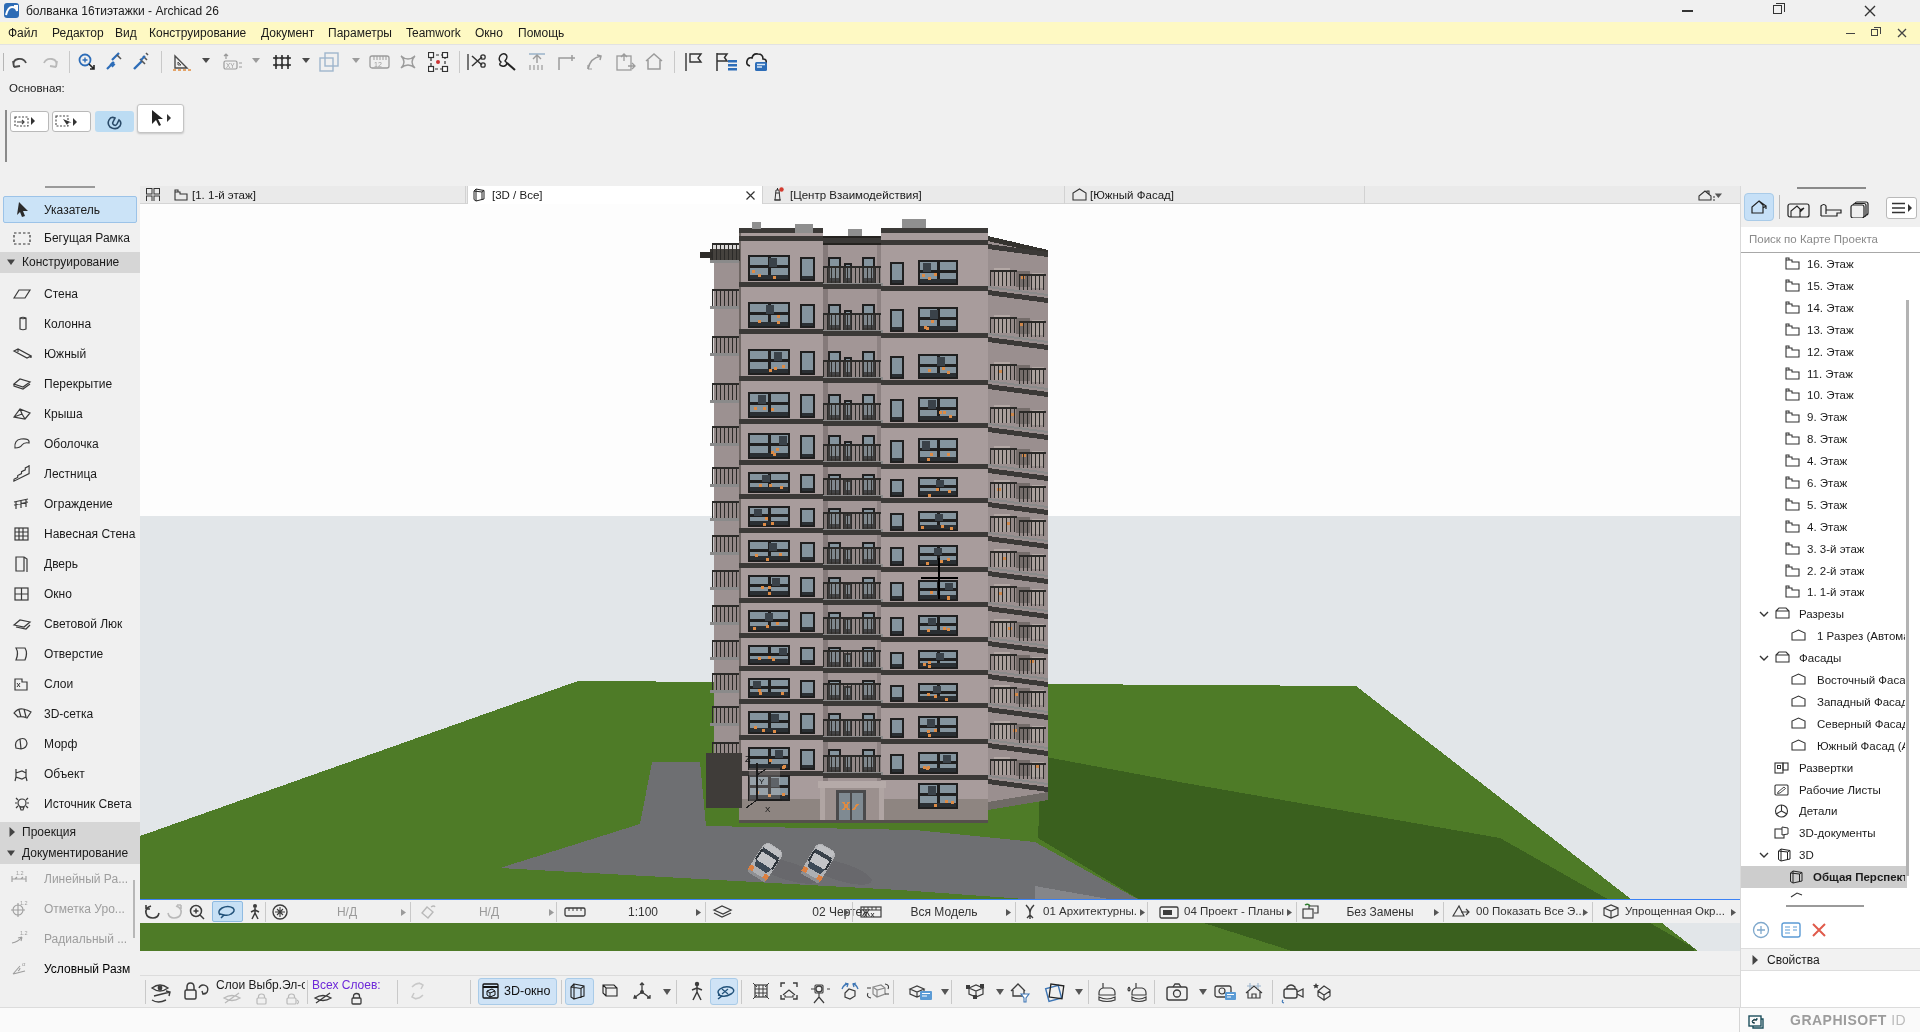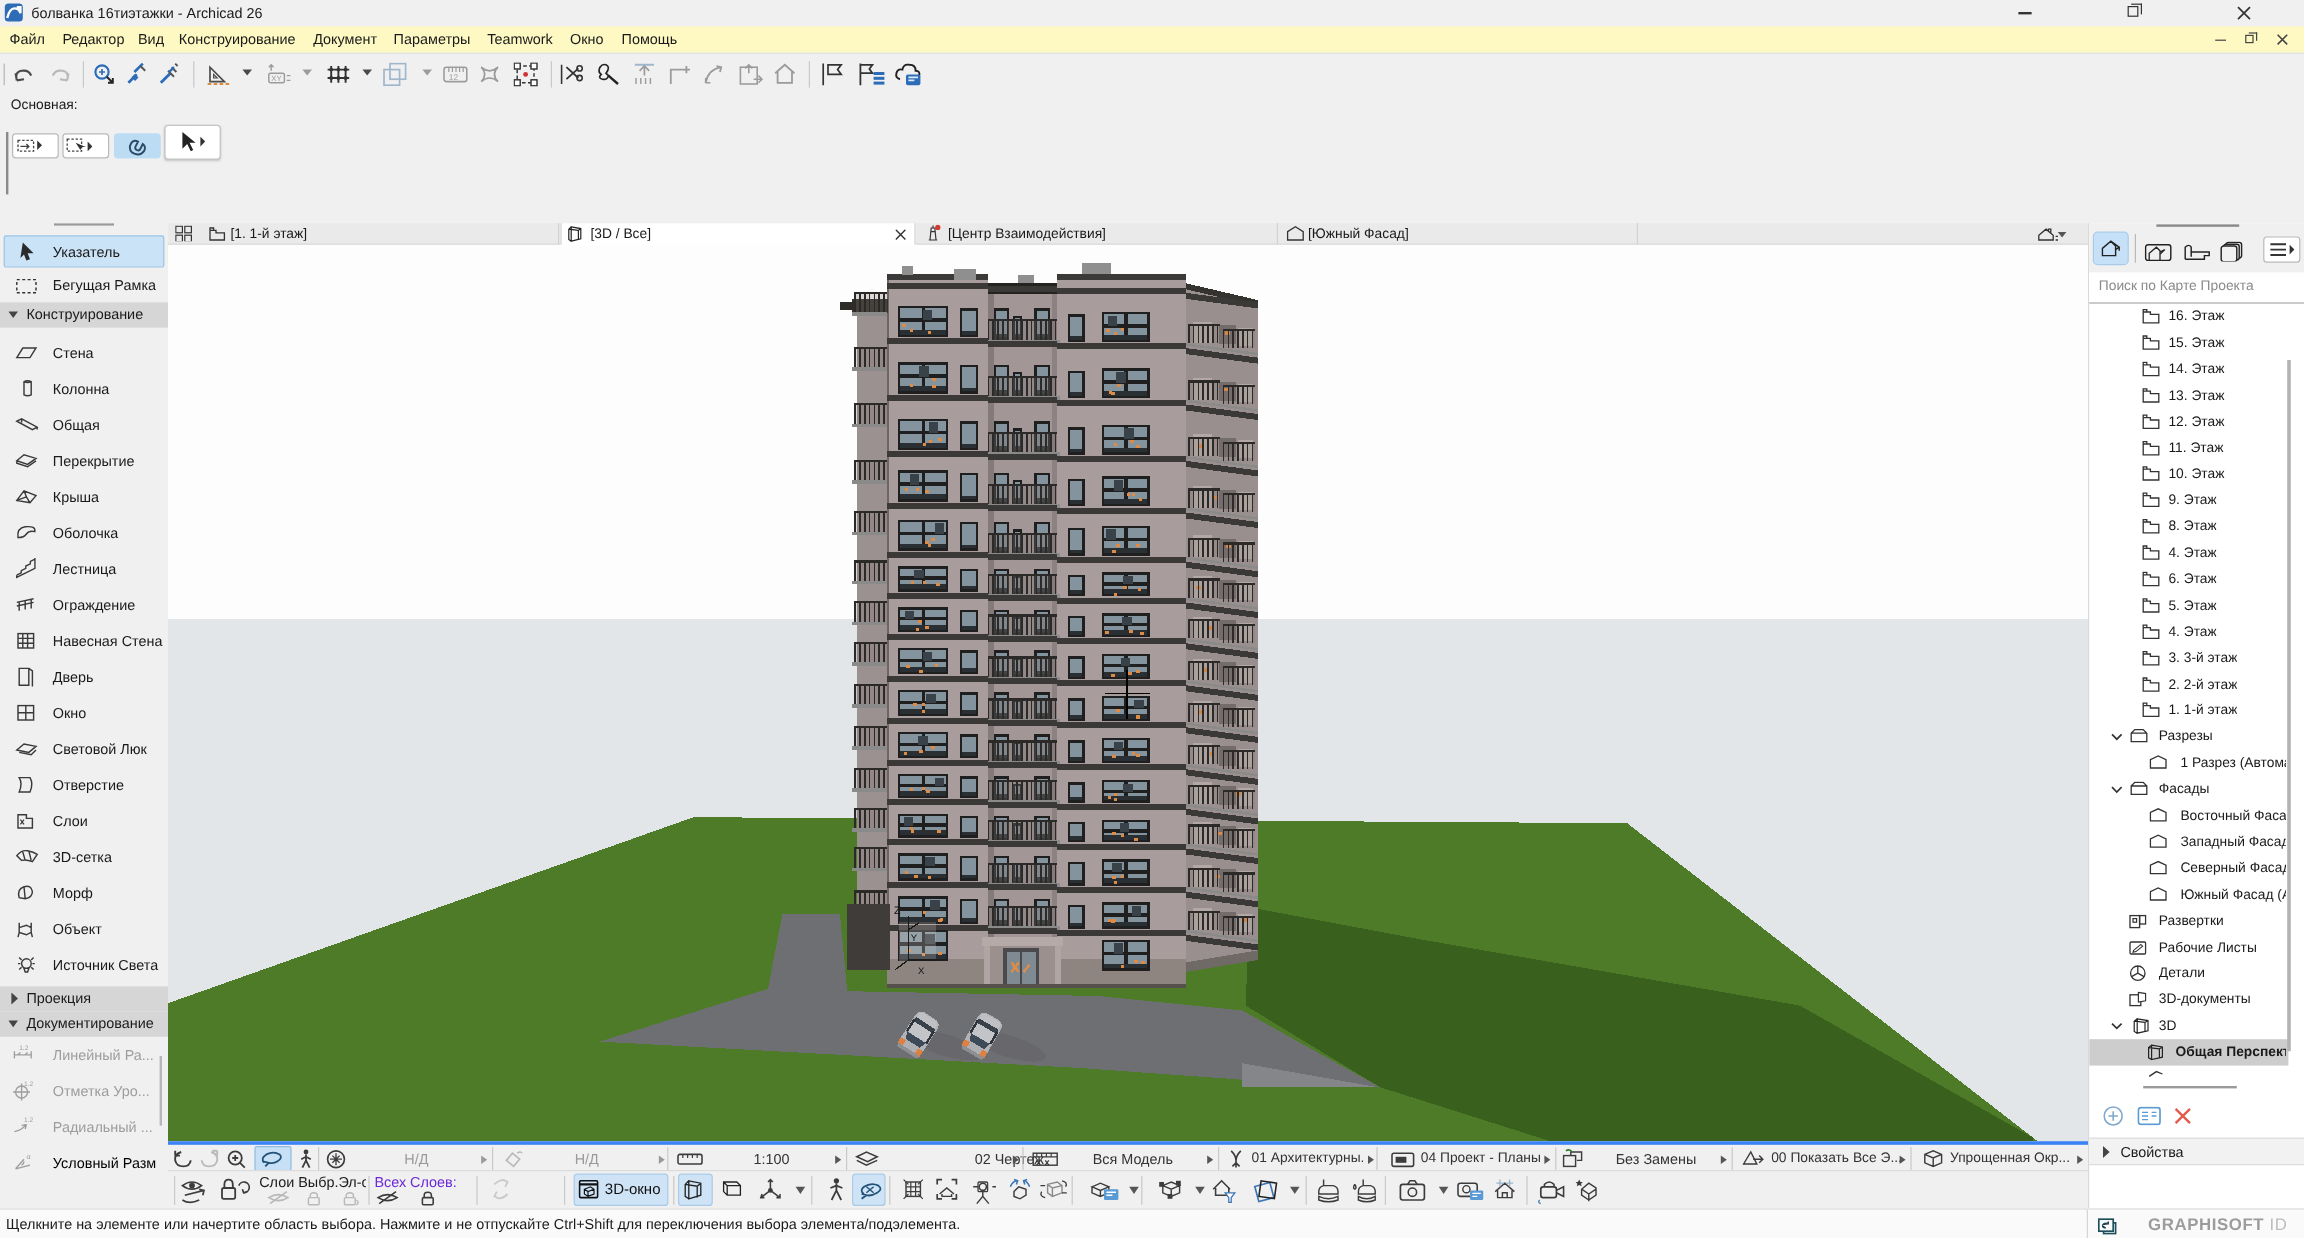--- a/index.html
+++ b/index.html
@@ -9,21 +9,21 @@
 .menuitem{position:absolute;top:4px}
 #toolbar{position:absolute;left:0;top:44px;width:1920px;height:34px;background:#f0f0f0;border-top:1px solid #e2e2e2}
 #osn{position:absolute;left:0;top:78px;width:1920px;height:108px;background:#f0f0f0}
 #toolbox{position:absolute;left:0;top:186px;width:140px;height:821px;background:#f0f0f0;overflow:hidden}
 .tbhead{position:absolute;left:0;width:140px;height:21px;background:#d6d6d6;font-size:12px;color:#1a1a1a}
 .tbhead span{position:absolute;left:22px;top:3px}
 #tabbar{position:absolute;left:140px;top:186px;width:1600px;height:18px;background:#eaeaea;border-bottom:1px solid #d5d5d5;font-size:11.5px;color:#1a1a1a}
 .tab{position:absolute;top:0;height:18px;border-right:1px solid #d2d2d2}
 .tabtxt{position:absolute;top:2.5px;white-space:nowrap}
 #viewport{position:absolute;left:140px;top:204px;width:1600px;height:747px;background:#fdfdfd}
-#botrow1{position:absolute;left:140px;top:951px;width:1600px;height:24px;background:#f0f0f0;border-top:3px solid #3b82f6;font-size:12px;color:#6e6e6e}
+#botrow1{position:absolute;left:140px;top:899px;width:1600px;height:24px;background:#f0f0f0;border-top:1px solid #3b82f6;font-size:12px;color:#6e6e6e}
 #botrow2{position:absolute;left:140px;top:975px;width:1600px;height:32px;background:#f0f0f0;border-top:1px solid #dcdcdc;font-size:12px;color:#1a1a1a}
 #statusbar{position:absolute;left:0;top:1007px;width:1920px;height:25px;background:#fafafa;border-top:1px solid #dcdcdc;font-size:12px;color:#1a1a1a}
 #rpanel{position:absolute;left:1740px;top:186px;width:180px;height:821px;background:#fff;border-left:1px solid #d9d9d9}
 svg{display:block}
 .icon{position:absolute}
 </style></head>
 <body>
 <div id="titlebar">
     <div class="abs" style="left:4px;top:3px;width:15px;height:15px;border-radius:3px;background:#2e6cb5"></div>
     <svg class="icon" style="left:4px;top:3px" width="15" height="15" viewBox="0 0 15 15">
@@ -224,21 +224,21 @@
       <path d="M2 13 L7 5 L18 5 L13 13 Z" stroke="#3a3a3a" stroke-width="1.2" fill="none"></path>
     </svg>
     <div class="abs" style="left:44px;top:101px;font-size:12px;color:#1a1a1a;white-space:nowrap">Стена</div>
     <svg class="icon" style="left:12px;top:129px" width="20" height="18" viewBox="0 0 20 18">
       <path d="M8 3 q3 -1.5 6 0 l0 11 q-3 1.5 -6 0 Z M8 3 q3 1.5 6 0" stroke="#3a3a3a" stroke-width="1.2" fill="none"></path>
     </svg>
     <div class="abs" style="left:44px;top:131px;font-size:12px;color:#1a1a1a;white-space:nowrap">Колонна</div>
     <svg class="icon" style="left:12px;top:159px" width="20" height="18" viewBox="0 0 20 18">
       <path d="M2 6 L6 4 L19 11 L15 13 Z M6 4 L6 7 M19 11 L19 13" stroke="#3a3a3a" stroke-width="1.2" fill="none"></path>
     </svg>
-    <div class="abs" style="left:44px;top:161px;font-size:12px;color:#1a1a1a;white-space:nowrap">Общая</div>
+    <div class="abs" style="left:44px;top:161px;font-size:12px;color:#1a1a1a;white-space:nowrap">Южный</div>
     <svg class="icon" style="left:12px;top:189px" width="20" height="18" viewBox="0 0 20 18">
       <path d="M2 9 L8 4 L18 7 L11 12 Z M2 9 L2 11 L11 14 L18 9" stroke="#3a3a3a" stroke-width="1.2" fill="none"></path>
     </svg>
     <div class="abs" style="left:44px;top:191px;font-size:12px;color:#1a1a1a;white-space:nowrap">Перекрытие</div>
     <svg class="icon" style="left:12px;top:219px" width="20" height="18" viewBox="0 0 20 18">
       <path d="M2 12 L8 4 L18 8 L13 14 Z M8 4 L10 9 L2 12 M10 9 L13 14" stroke="#3a3a3a" stroke-width="1.2" fill="none"></path>
     </svg>
     <div class="abs" style="left:44px;top:221px;font-size:12px;color:#1a1a1a;white-space:nowrap">Крыша</div>
     <svg class="icon" style="left:12px;top:249px" width="20" height="18" viewBox="0 0 20 18">
       <path d="M3 13 Q2 5 9 4 Q18 3 17 8 Q12 7 10 10 Q8 13 3 13 Z" stroke="#3a3a3a" stroke-width="1.2" fill="none"></path>
@@ -2474,21 +2474,20 @@
     <svg class="icon" style="left:70px;top:736px" width="16" height="16" viewBox="0 0 16 16">
       <path d="M2 2 L14 14 M14 2 L2 14" stroke="#e05b4b" stroke-width="2"></path>
     </svg>
     <div class="abs" style="left:0;top:762px;width:180px;height:23px;background:#f2f2f2;border-top:1px solid #ddd;border-bottom:1px solid #ddd"></div>
     <svg class="icon" style="left:10px;top:769px" width="8" height="10" viewBox="0 0 8 10">
       <path d="M1.5 0 L7 5 L1.5 10 Z" fill="#444"></path>
     </svg>
     <div class="abs" style="left:26px;top:767px;font-size:12px;color:#1a1a1a">Свойства</div>
   </div>
 <div id="statusbar">
-    <div class="abs" style="left:5px;top:5px">Щелкните на элементе или начертите область выбора. Нажмите и не отпускайте Ctrl+Shift для переключения выбора элемента/подэлемента.</div>
     <div class="abs" style="left:1739px;top:0;width:1px;height:25px;background:#d5d5d5"></div>
     <svg class="icon" style="left:1748px;top:5px" width="18" height="16" viewBox="0 0 18 16">
       <rect x="1" y="3" width="12" height="10" stroke="#1d4f5c" stroke-width="1.4" fill="none"></rect>
       <path d="M5 13 v2 h10 V6 h-2" stroke="#1d4f5c" stroke-width="1.4" fill="none"></path>
       <path d="M4 8 q2 -3 5 -1 m0 -2 l0 2 l-2 0 m-3 1 q0 3 3 2" stroke="#1d4f5c" stroke-width="1"></path>
     </svg>
     <div class="abs" style="left:1790px;top:4px;font-size:14px;color:#9c9c9c;letter-spacing:0.5px"><b style="font-weight:bold">GRAPHISOFT</b> <span style="color:#bcbcbc">ID</span></div>
   </div>
 
 </body></html>

